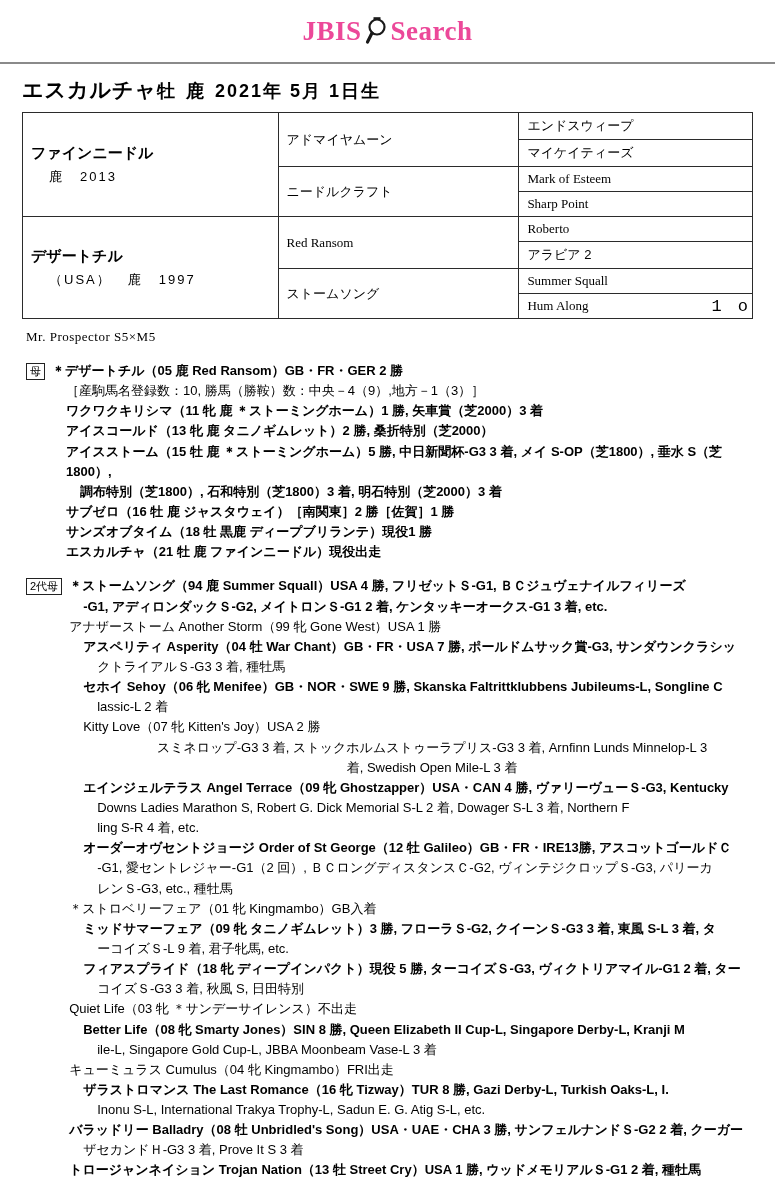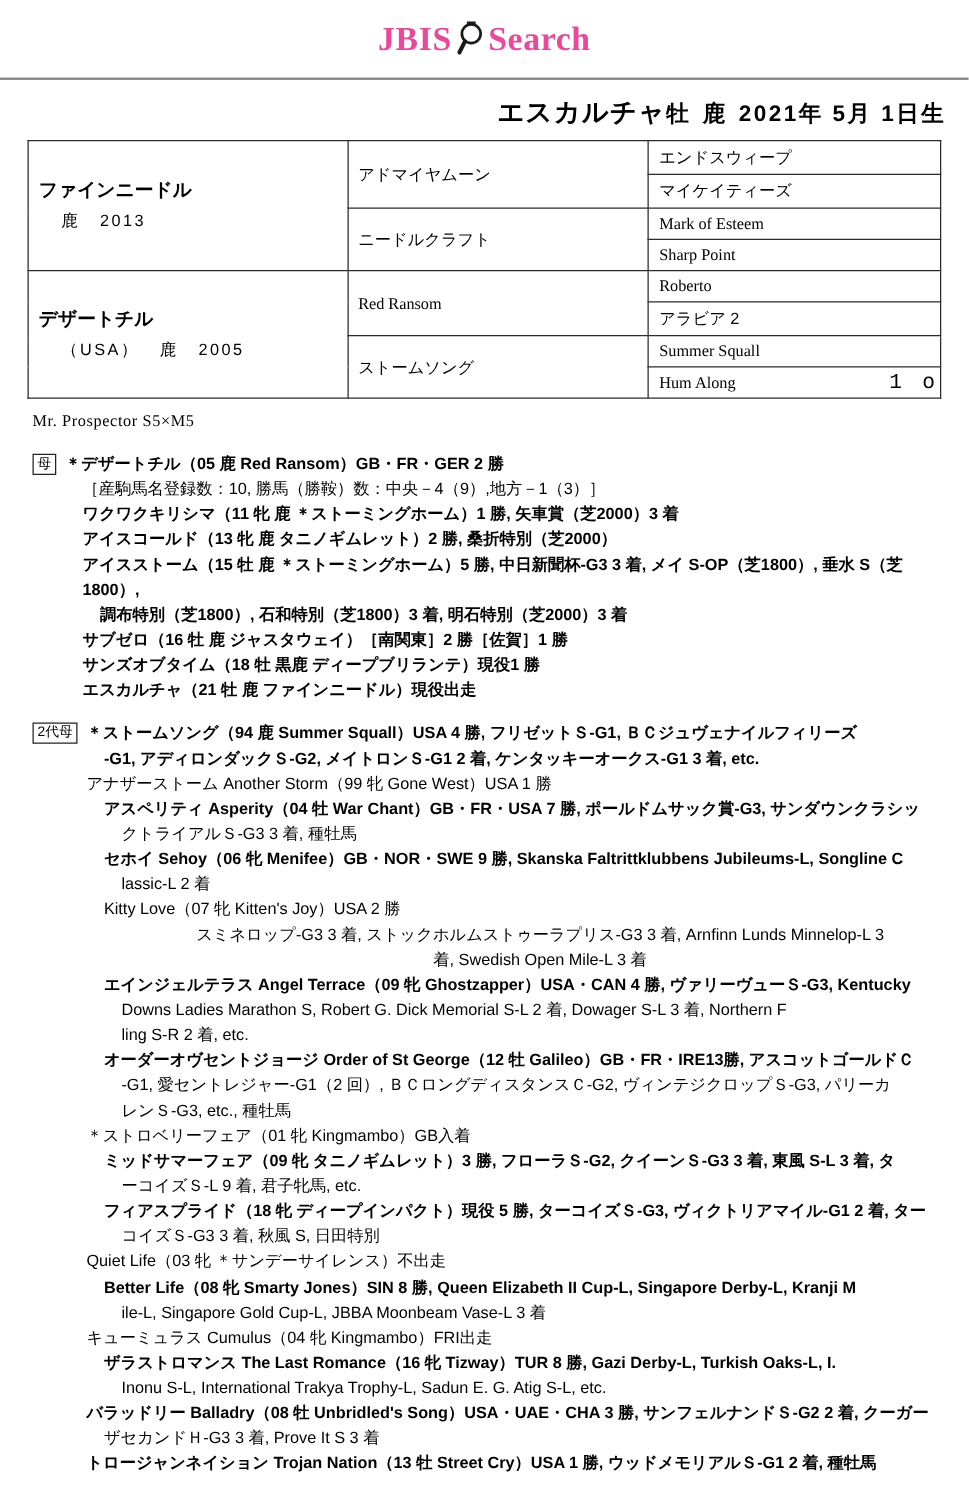--- a/index.html
+++ b/index.html
@@ -49,21 +49,21 @@
   .rule {
     height: 2px;
     background: #8a8a8a;
     width: 100%;
   }
 
   
   .titlebar {
     display: flex;
     align-items: baseline;
-    justify-content: flex-end;
+    justify-content: flex-start;
     padding: 12px 18px 8px 22px;
   }
   .horse-name {
     font-size: 21px;
     font-weight: bold;
     letter-spacing: 1px;
   }
   .horse-meta {
     font-size: 18px;
     font-weight: bold;
@@ -180,21 +180,21 @@
         <td class="gen2 jp" rowspan="2">ニードルクラフト</td>
         <td class="gen3 mono">Mark of Esteem</td>
       </tr>
       <tr>
         <td class="gen3 mono">Sharp Point</td>
       </tr>
 
       <tr>
         <td class="gen1 jp" rowspan="4">
           <span class="g1name">デザートチル</span>
-          <span class="g1sub"><span>（USA）</span><span class="gap"></span><span>鹿</span><span class="gap"></span><span>2005</span></span>
+          <span class="g1sub"><span>（USA）</span><span class="gap"></span><span>鹿</span><span class="gap"></span><span>1997</span></span>
         </td>
         <td class="gen2 mono" rowspan="2">Red Ransom</td>
         <td class="gen3 mono">Roberto</td>
       </tr>
       <tr>
         <td class="gen3 jp">アラビア 2</td>
       </tr>
       <tr>
         <td class="gen2 jp" rowspan="2">ストームソング</td>
         <td class="gen3 mono">Summer Squall</td>
@@ -237,21 +237,21 @@
           <div class="line ind0">アナザーストーム Another Storm（99 牝  Gone West）USA 1 勝</div>
           <div class="line ind1 b">アスペリティ Asperity（04 牡  War Chant）GB・FR・USA 7 勝, ポールドムサック賞-G3, サンダウンクラシッ</div>
           <div class="line ind2">クトライアルＳ-G3  3 着, 種牡馬</div>
           <div class="line ind1 b">セホイ Sehoy（06 牝  Menifee）GB・NOR・SWE 9 勝, Skanska Faltrittklubbens Jubileums-L, Songline C</div>
           <div class="line ind2">lassic-L  2 着</div>
           <div class="line ind1">Kitty Love（07 牝  Kitten's Joy）USA 2 勝</div>
           <div class="line ind3">スミネロップ-G3  3 着, ストックホルムストゥーラプリス-G3  3 着, Arnfinn Lunds Minnelop-L  3</div>
           <div class="line ind3">着, Swedish Open Mile-L  3 着</div>
           <div class="line ind1 b">エインジェルテラス Angel Terrace（09 牝  Ghostzapper）USA・CAN 4 勝, ヴァリーヴューＳ-G3, Kentucky</div>
           <div class="line ind2">Downs Ladies Marathon S, Robert G. Dick Memorial S-L  2 着, Dowager S-L  3 着, Northern F</div>
-          <div class="line ind2">ling S-R  2 着, etc.</div>
+          <div class="line ind2">ling S-R  4 着, etc.</div>
           <div class="line ind1 b">オーダーオヴセントジョージ Order of St George（12 牡  Galileo）GB・FR・IRE13勝, アスコットゴールドＣ</div>
           <div class="line ind2">-G1, 愛セントレジャー-G1（2 回）, ＢＣロングディスタンスＣ-G2, ヴィンテジクロップＳ-G3, パリーカ</div>
           <div class="line ind2">レンＳ-G3, etc., 種牡馬</div>
           <div class="line ind0">＊ストロベリーフェア（01 牝  Kingmambo）GB入着</div>
           <div class="line ind1 b">ミッドサマーフェア（09 牝  タニノギムレット）3 勝, フローラＳ-G2, クイーンＳ-G3  3 着, 東風 S-L  3 着, タ</div>
           <div class="line ind2">ーコイズＳ-L  9 着, 君子牝馬, etc.</div>
           <div class="line ind1 b">フィアスプライド（18 牝  ディープインパクト）現役 5 勝, ターコイズＳ-G3, ヴィクトリアマイル-G1  2 着, ター</div>
           <div class="line ind2">コイズＳ-G3  3 着, 秋風 S, 日田特別</div>
           <div class="line ind0">Quiet Life（03 牝  ＊サンデーサイレンス）不出走</div>
           <div class="line ind1 b">Better Life（08 牝  Smarty Jones）SIN 8 勝, Queen Elizabeth II Cup-L, Singapore Derby-L, Kranji M</div>

